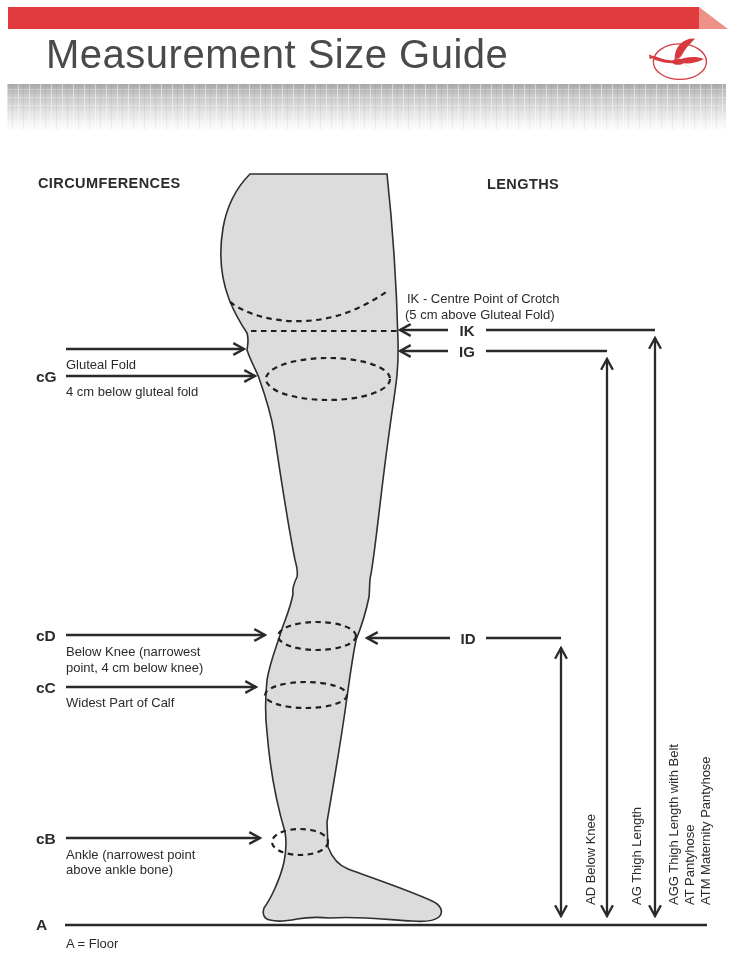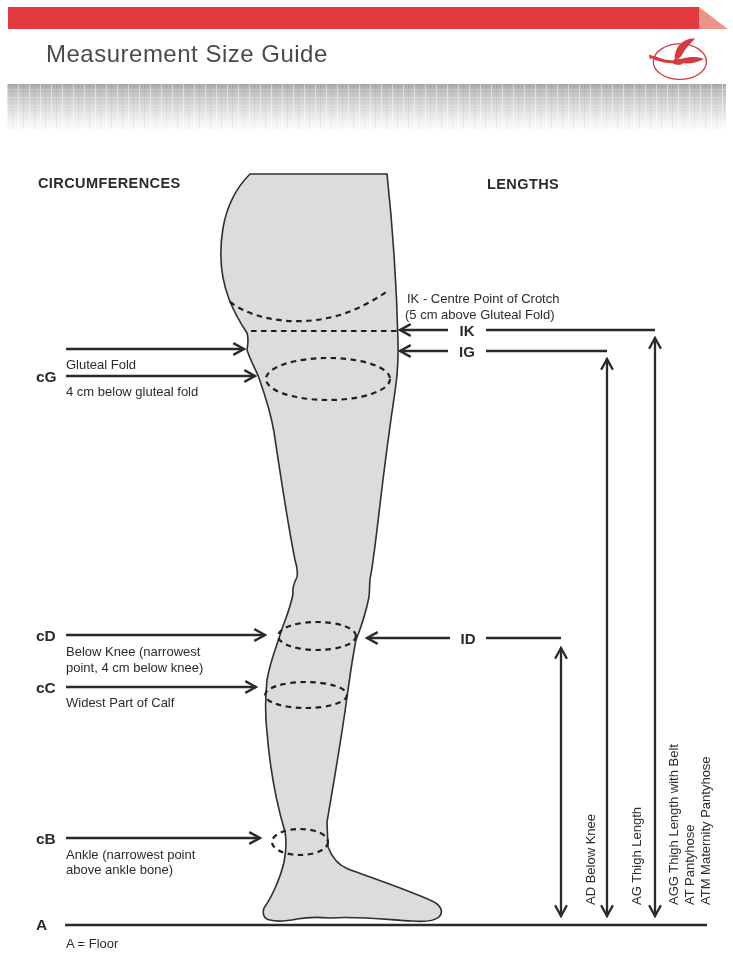--- a/index.html
+++ b/index.html
@@ -4,21 +4,21 @@
 <style>
   html,body{margin:0;padding:0;background:#ffffff;}
   .page{
     position:relative;width:733px;height:967px;background:#ffffff;overflow:hidden;
     font-family:"Liberation Sans", sans-serif;color:#2b2b2b;
   }
   
   .topbar{position:absolute;left:8px;top:7px;width:691px;height:22px;background:#e23b3f;}
   .topbar-fold{position:absolute;left:699px;top:7px;width:29px;height:22px;background:#ee9186;
     clip-path:polygon(0 0,100% 100%,0 100%);}
-  .title{position:absolute;left:46px;top:40px;font-size:24px;font-weight:400;
+  .title{position:absolute;left:46px;top:32px;font-size:40px;font-weight:400;
     letter-spacing:.5px;color:#4a4a4a;}
   .logo{position:absolute;left:648px;top:34px;width:62px;height:50px;}
   .band{position:absolute;left:7px;top:84px;width:719px;height:46px;
     background:
       repeating-linear-gradient(90deg, rgba(255,255,255,.45) 0 1px, rgba(0,0,0,0) 1px 5px,
         rgba(0,0,0,.05) 5px 6px, rgba(0,0,0,0) 6px 11px),
       repeating-linear-gradient(0deg, rgba(255,255,255,.25) 0 1px, rgba(0,0,0,0) 1px 8px),
       linear-gradient(to bottom,#a9a9a9 0%,#c6c6c6 22%,#dedede 55%,#f5f5f5 85%,#fdfdfd 100%);}
   
   svg.diagram{position:absolute;left:0;top:0;width:733px;height:967px;}

